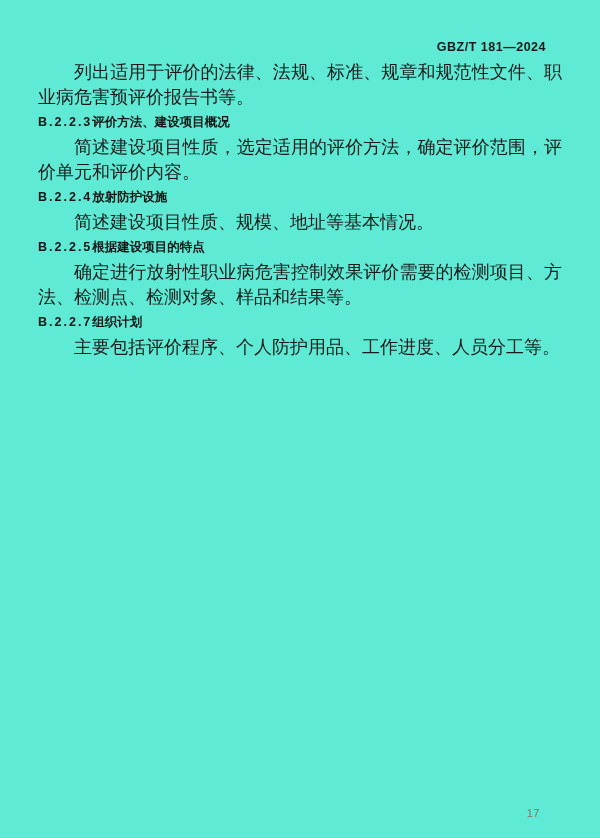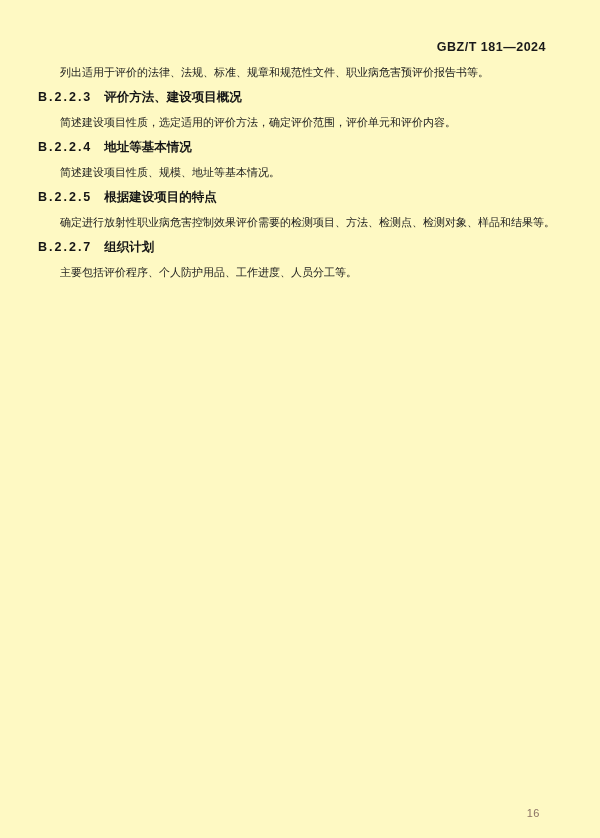--- a/index.html
+++ b/index.html
@@ -4,21 +4,21 @@
 <style>
   html, body {
     margin: 0;
     padding: 0;
     background: #ffffff;
   }
   .page {
     position: relative;
     width: 600px;
     height: 838px;
-    background: #fef9c3;
+    background: #5eead4;
     font-family: "Liberation Sans", sans-serif;
     color: #1c1c1c;
     overflow: hidden;
   }
   .doc-header {
     position: absolute;
     top: 40px;
     right: 54px;
     font-size: 12.5px;
     font-weight: bold;
@@ -27,37 +27,37 @@
     white-space: nowrap;
   }
   .doc-body {
     position: absolute;
     top: 60px;
     left: 38px;
     right: 38px;
   }
   .para {
     margin: 0;
-    font-size: 11px;
+    font-size: 18px;
     line-height: 25px;
     text-indent: 2em;
     text-align: justify;
     color: #1c1c1c;
   }
   .heading {
     margin: 0;
     font-size: 12.5px;
     line-height: 25px;
     font-weight: bold;
     color: #161616;
     text-align: left;
   }
   .heading .num {
     letter-spacing: 2px;
-    margin-right: 12px;
+    margin-right: 0;
   }
   .doc-footer {
     position: absolute;
     bottom: 19px;
     right: 60px;
     font-size: 11px;
     color: #8a7264;
     letter-spacing: 0.5px;
   }
 </style>
@@ -74,21 +74,21 @@
 
     <p class="para">列出适用于评价的法律、法规、标准、规章和规范性文件、职业病危害预评价报告书等。</p>
 
     <h3 class="heading">
       <span class="num">B.2.2.3</span><span>评价方法、建设项目概况</span>
     </h3>
 
     <p class="para">简述建设项目性质，选定适用的评价方法，确定评价范围，评价单元和评价内容。</p>
 
     <h3 class="heading">
-      <span class="num">B.2.2.4</span><span>地址等基本情况</span>
+      <span class="num">B.2.2.4</span><span>放射防护设施</span>
     </h3>
 
     <p class="para">简述建设项目性质、规模、地址等基本情况。</p>
 
     <h3 class="heading">
       <span class="num">B.2.2.5</span><span>根据建设项目的特点</span>
     </h3>
 
 
 
@@ -96,16 +96,16 @@
 
     <h3 class="heading">
       <span class="num">B.2.2.7</span><span>组织计划</span>
     </h3>
 
     <p class="para">主要包括评价程序、个人防护用品、工作进度、人员分工等。</p>
 
   </div>
 
   <div class="doc-footer">
-    <span>16</span>
+    <span>17</span>
   </div>
 
 </div>
 
 </body></html>

